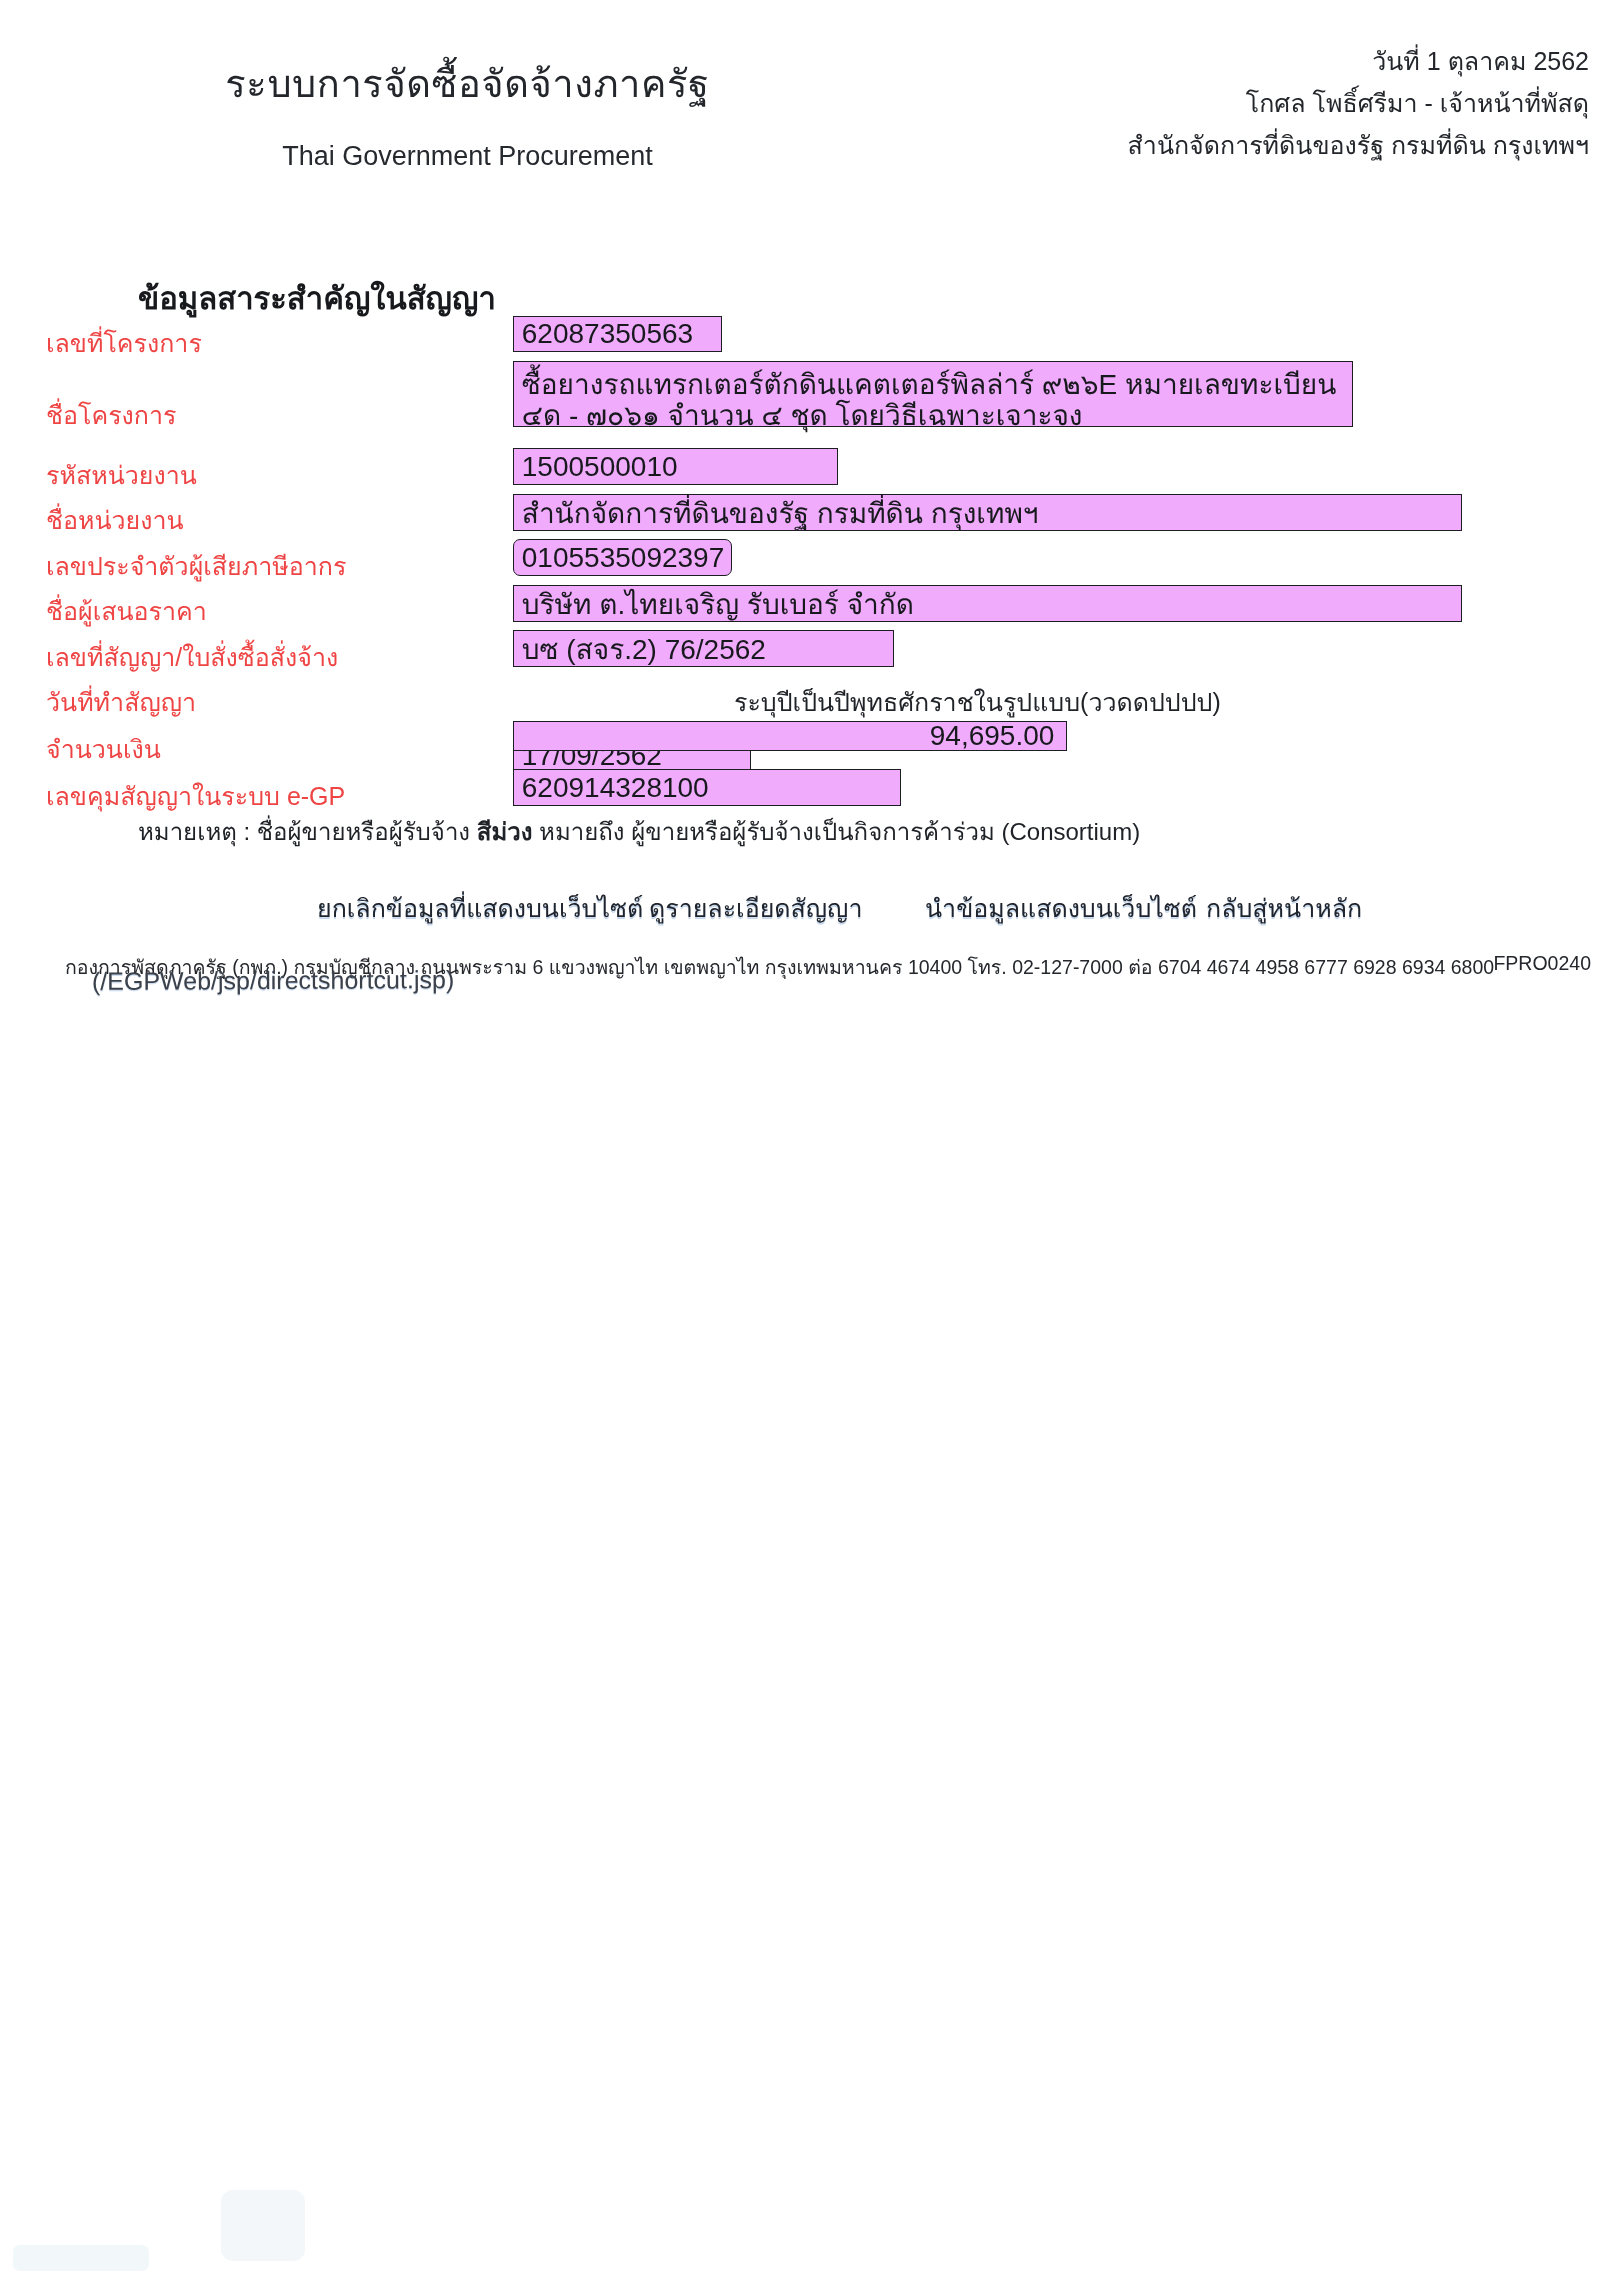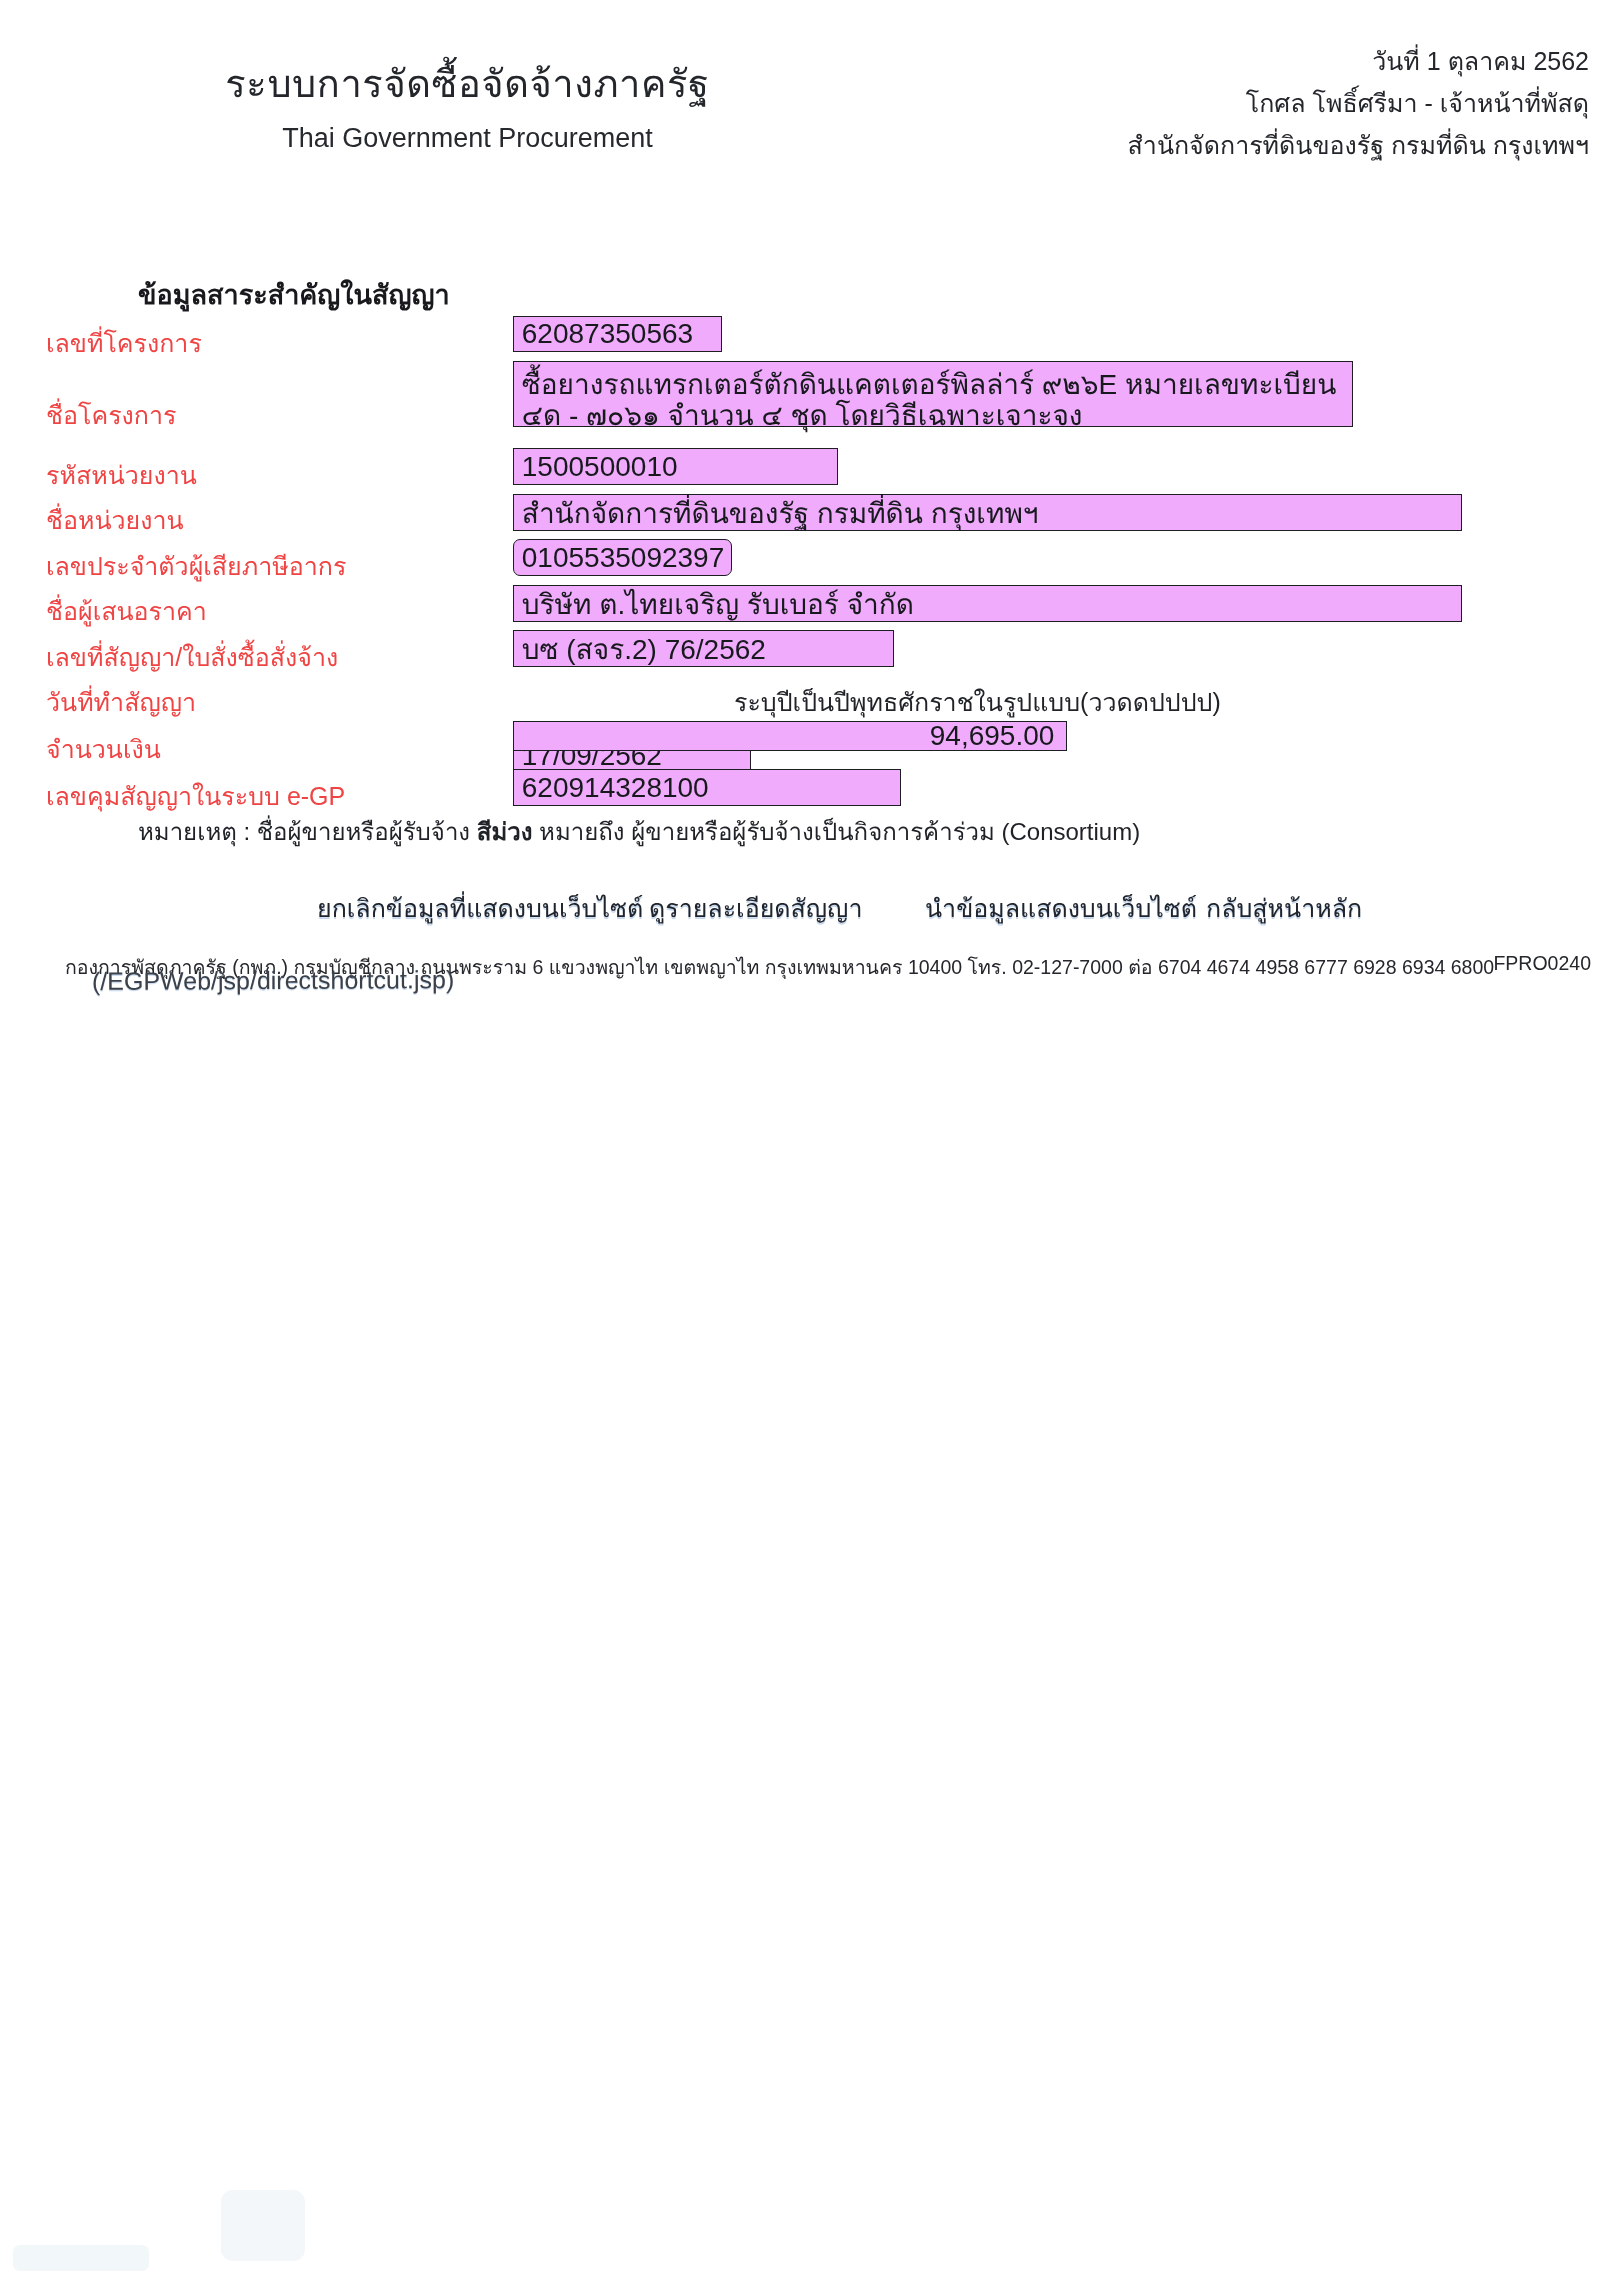--- a/index.html
+++ b/index.html
@@ -15,30 +15,30 @@
   
   .hdr-left{
     position:absolute;left:214px;top:45px;width:507px;
     text-align:center;
   }
   .hdr-title-th{
     font-size:38px;line-height:78px;font-weight:400;
     color:#23262b;letter-spacing:0.6px;
   }
   .hdr-title-en{
-    font-size:27px;color:#26292e;
+    font-size:27px;margin-top:18px;color:#26292e;
   }
   .hdr-right{
     position:absolute;right:29px;top:40px;width:585px;
     text-align:right;font-size:25px;line-height:42px;color:#23262b;
   }
   
   .section-title{
     position:absolute;left:138px;top:273px;
-    font-size:27px;font-weight:bold;color:#17191d;
+    font-size:31px;font-weight:bold;color:#17191d;
   }
   
   .flabel{
     position:absolute;right:1117px; 
     width:455px;text-align:left;
     font-size:25px;color:#ef4444;white-space:nowrap;
   }
   .fbox{
     position:absolute;left:513px;
     border:1.9px solid #1c1e22;

